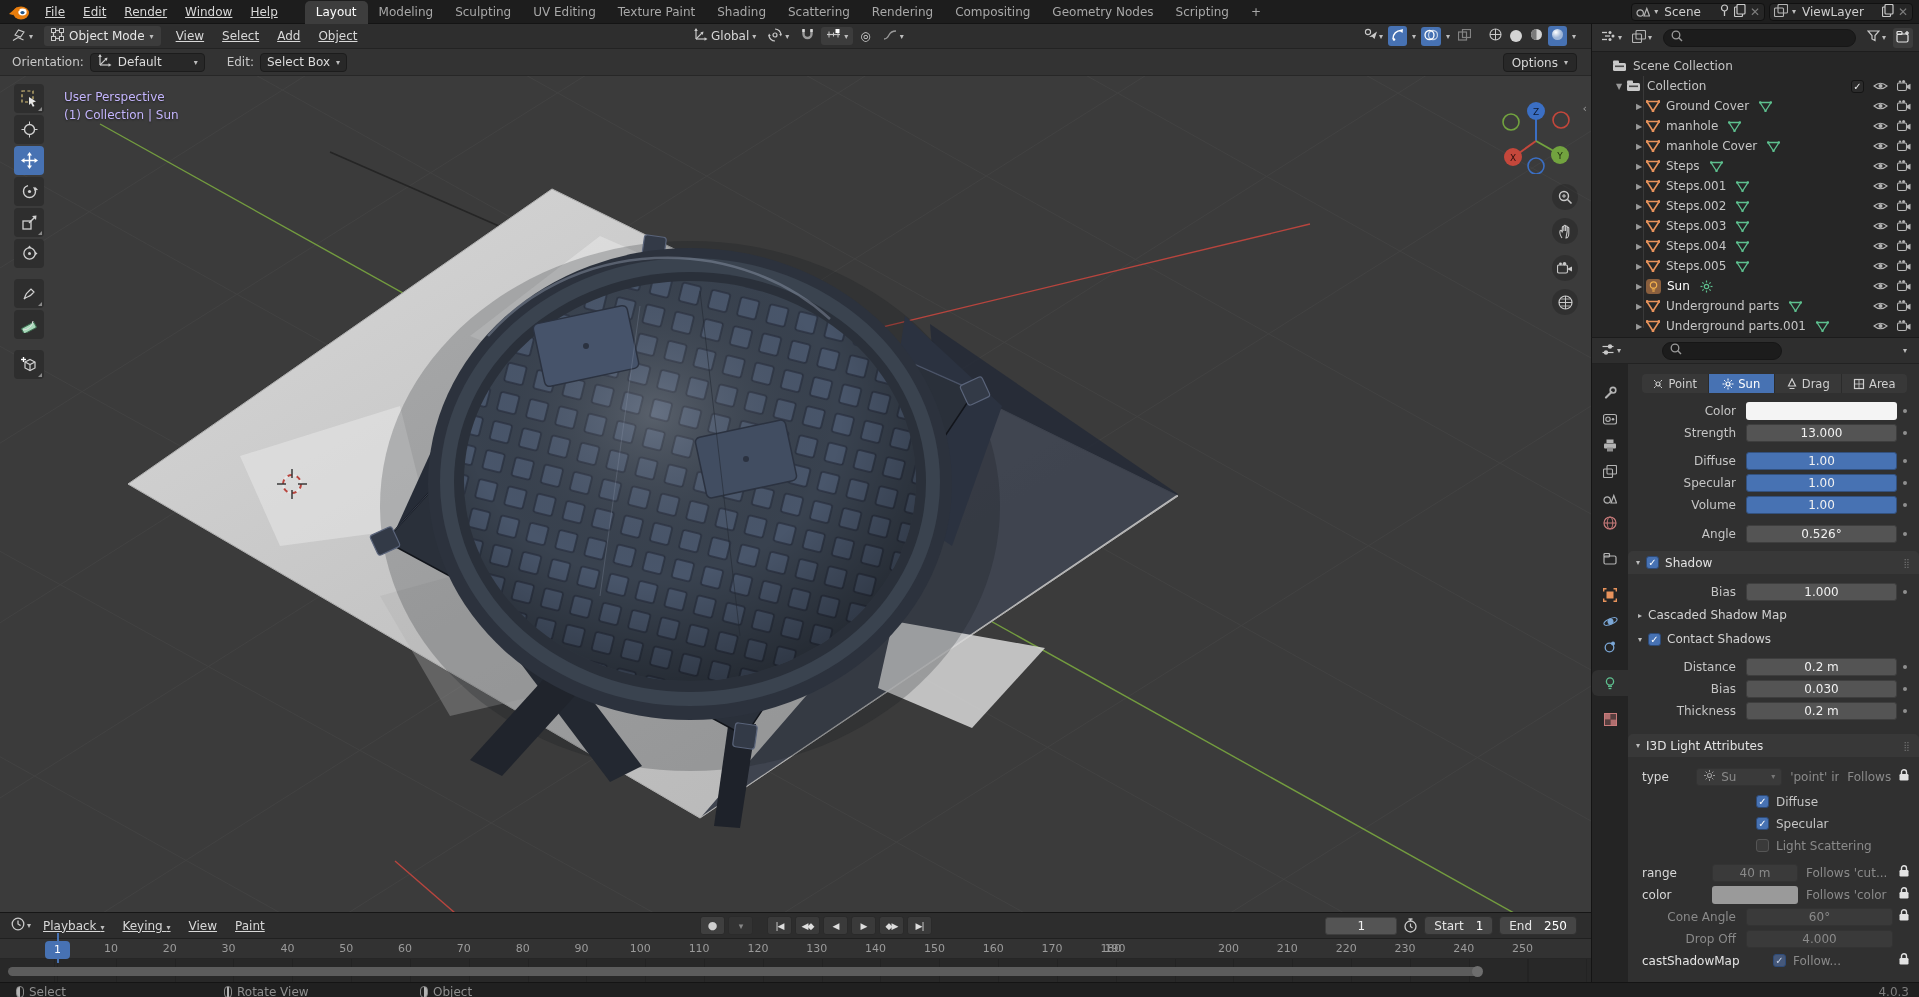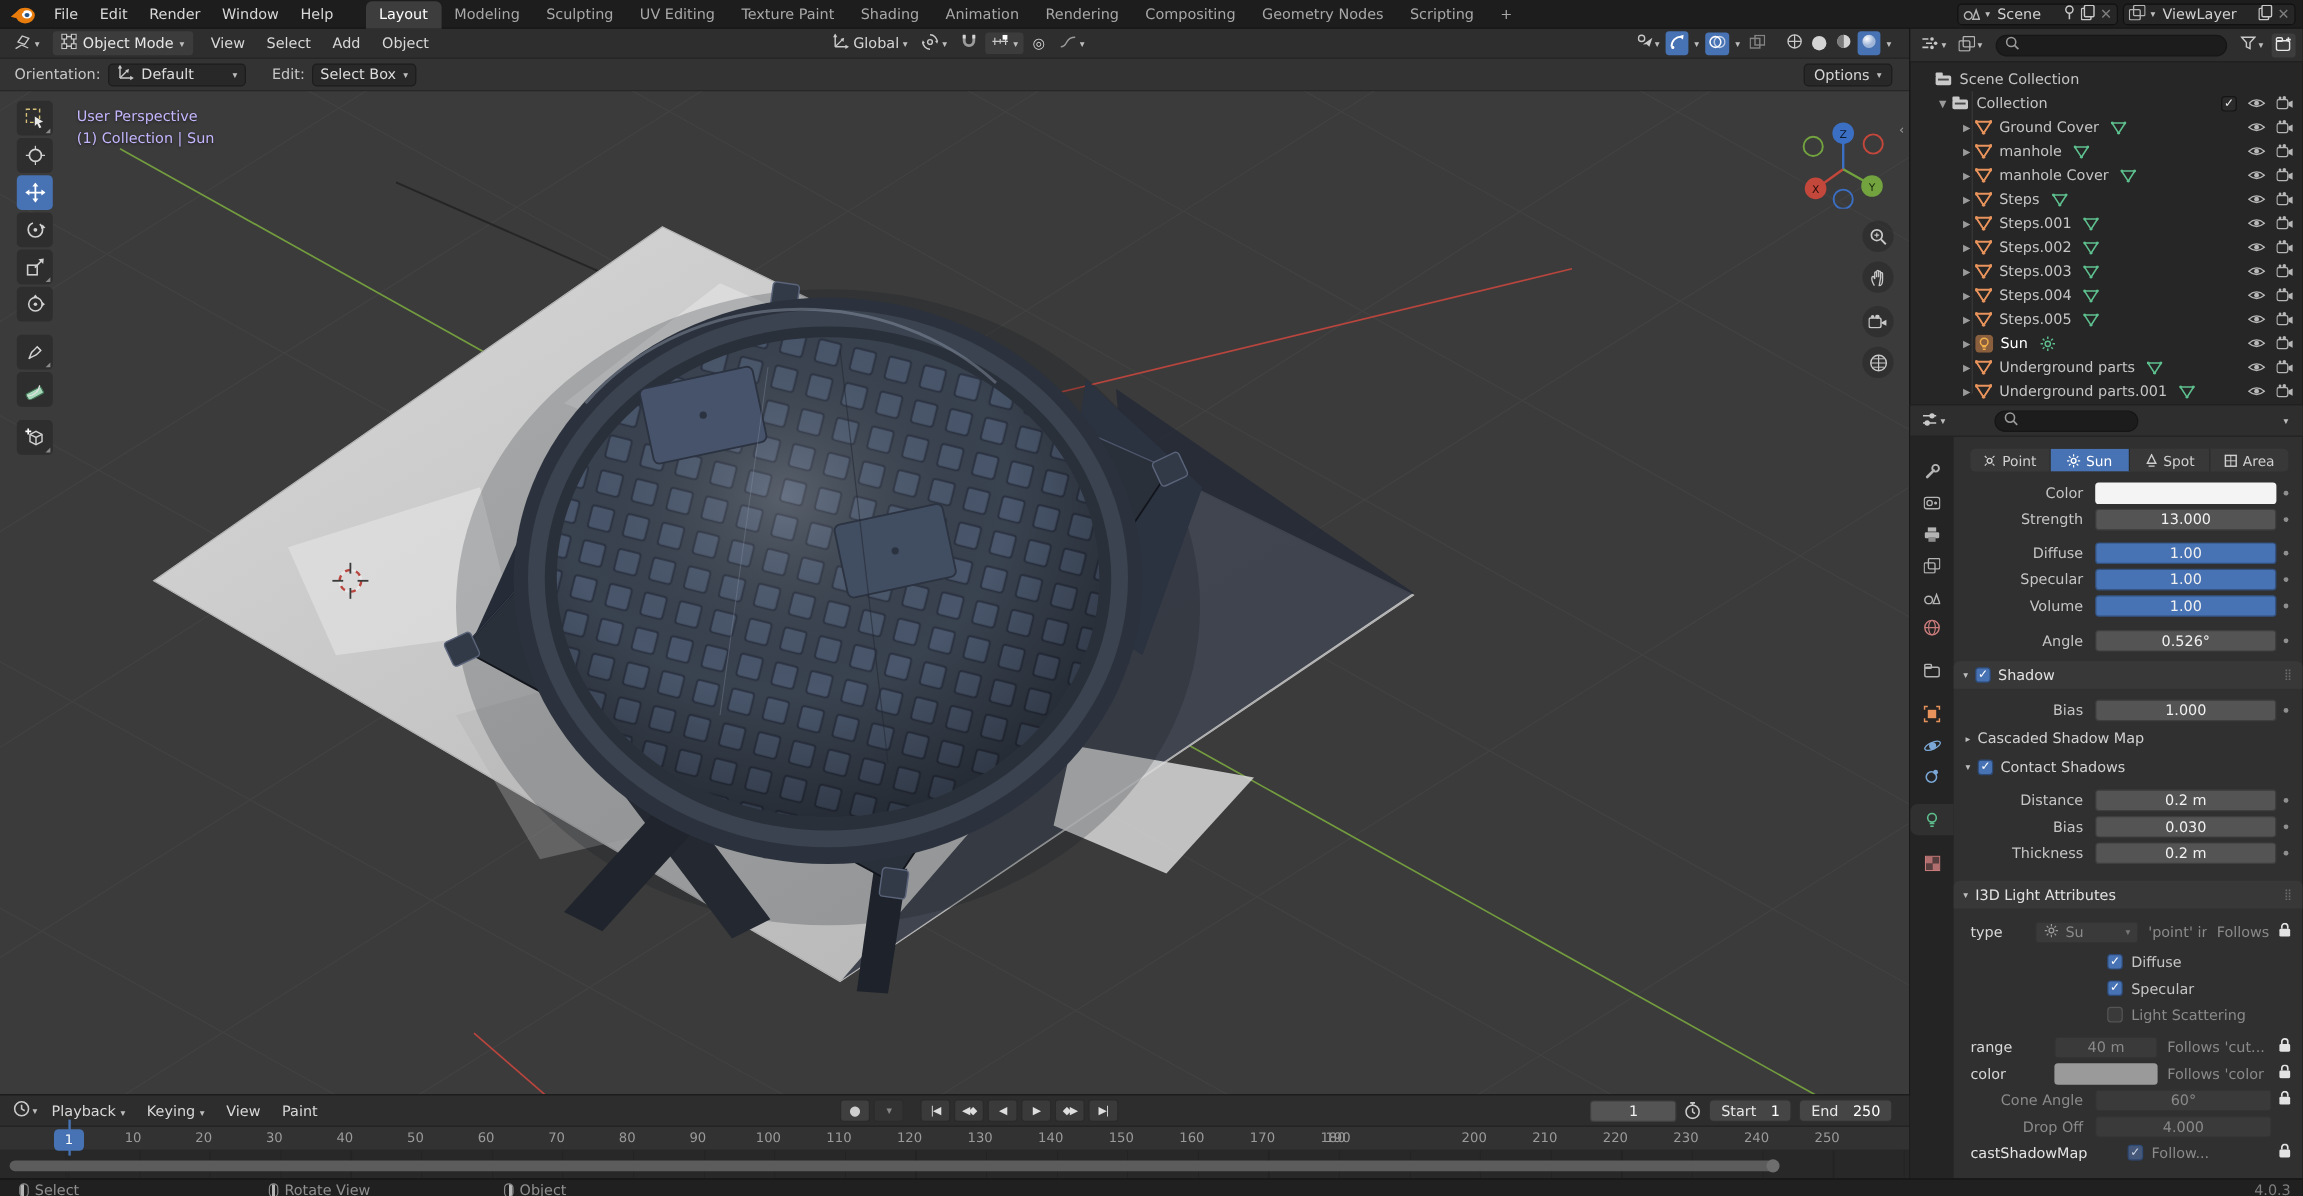--- a/index.html
+++ b/index.html
@@ -4,21 +4,21 @@
 <style>
   * { margin:0; padding:0; box-sizing:border-box; user-select:none; }
   html,body { background:#111; }
   #app { position:relative; width:1919px; height:997px; overflow:hidden;
          background:#1d1d1d; font-family:"DejaVu Sans",sans-serif; font-size:12px; color:#c5c5c5; }
 
   
   #topbar { position:absolute; left:0; top:0; width:1919px; height:24px;
             background:#1d1d1d; display:flex; align-items:center; border-bottom:1px solid #141414; }
   .blender-logo { width:22px; height:16px; margin:0 6px 0 8px; }
-  .menu-item { padding:2px 9px; color:#d8d8d8; border-radius:3px; }
+  .menu-item { padding:2px 9px; color:#d8d8d8; border-radius:3px;text-decoration:underline; }
   #tb-tabs { display:flex; align-items:flex-end; height:24px; margin-left:18px; }
   .ws-tab { padding:4px 11px 5px; color:#a8a8a8; border-radius:5px 5px 0 0; white-space:nowrap; }
   .ws-tab.active { background:#3d3d3d; color:#fdfdfd; }
   #tb-right { margin-left:auto; display:flex; align-items:center; gap:4px; padding-right:6px; }
   .tb-field { display:flex; align-items:center; gap:4px; background:#262626; border:1px solid #111;
               border-radius:4px; height:18px; padding:0 4px; color:#d0d0d0; }
   .tb-field .val { padding:0 14px 0 2px; }
   .dim { color:#7e7e7e; }
 
   
@@ -167,21 +167,21 @@
         <span class="menu-item">Window</span>
         <span class="menu-item">Help</span>
       </div>
     <div id="tb-tabs">
         <span class="ws-tab active">Layout</span>
         <span class="ws-tab">Modeling</span>
         <span class="ws-tab">Sculpting</span>
         <span class="ws-tab">UV Editing</span>
         <span class="ws-tab">Texture Paint</span>
         <span class="ws-tab">Shading</span>
-        <span class="ws-tab">Animation</span>
+        <span class="ws-tab">Scattering</span>
         <span class="ws-tab">Rendering</span>
         <span class="ws-tab">Compositing</span>
         <span class="ws-tab">Geometry Nodes</span>
         <span class="ws-tab">Scripting</span>
         <span class="ws-tab">+</span>
       </div>
     <div id="tb-right">
       <div class="tb-field">
         <span id="scene-ico"><svg width="14" height="13">
               <circle cx="4.2" cy="9" r="3.2" fill="none" stroke="#b4b4b4" stroke-width="1.2"></circle>
@@ -1273,21 +1273,21 @@
                 <line x1="8.5" y1="3.5" x2="9.9" y2="2.1"></line>
               </g>
             </svg>
             <span>Sun</span>
           </span>
           <span class="seg">
             <svg width="12" height="12">
               <path d="M6 1 L2.5 8 H9.5 Z" fill="none" stroke="currentColor" stroke-width="1.2"></path>
               <line x1="3.5" y1="10.5" x2="8.5" y2="10.5" stroke="currentColor"></line>
             </svg>
-            <span>Spot</span>
+            <span>Drag</span>
           </span>
           <span class="seg">
             <svg width="12" height="12">
               <rect x="1.5" y="1.5" width="9" height="9" fill="none" stroke="currentColor" stroke-width="1.2"></rect>
               <line x1="6" y1="1.5" x2="6" y2="10.5" stroke="currentColor" stroke-width="0.8"></line>
               <line x1="1.5" y1="6" x2="10.5" y2="6" stroke="currentColor" stroke-width="0.8"></line>
             </svg>
             <span>Area</span>
           </span>
         </div>

